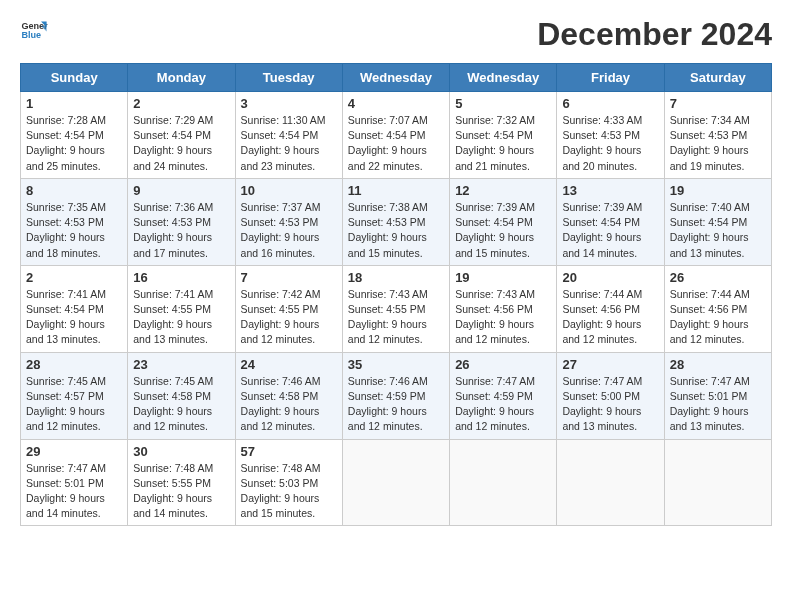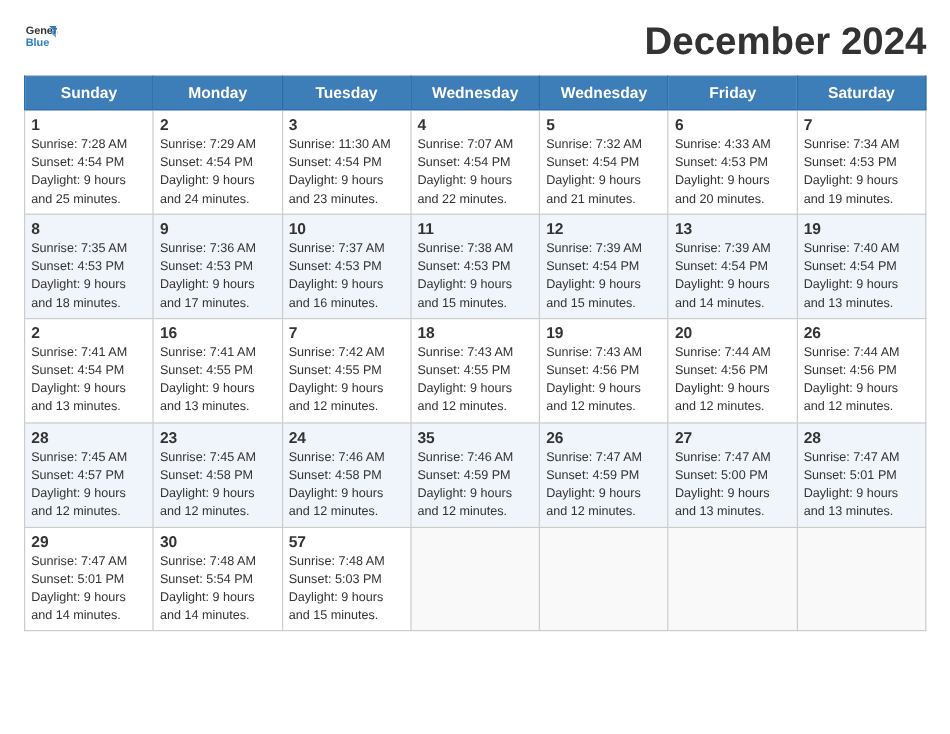--- a/index.html
+++ b/index.html
@@ -345,21 +345,21 @@
         <div class="day-info">
           <span>Sunrise: 7:47 AM</span><br>
           <span>Sunset: 5:01 PM</span><br>
           <span>Daylight: 9 hours and 14 minutes.</span>
         </div>
       </td>
         <td>
         <span class="day-number">30</span>
         <div class="day-info">
           <span>Sunrise: 7:48 AM</span><br>
-          <span>Sunset: 5:54 PM</span><br>
+          <span>Sunset: 5:55 PM</span><br>
           <span>Daylight: 9 hours and 14 minutes.</span>
         </div>
       </td>
         <td>
         <span class="day-number">57</span>
         <div class="day-info">
           <span>Sunrise: 7:48 AM</span><br>
           <span>Sunset: 5:03 PM</span><br>
           <span>Daylight: 9 hours and 15 minutes.</span>
         </div>

